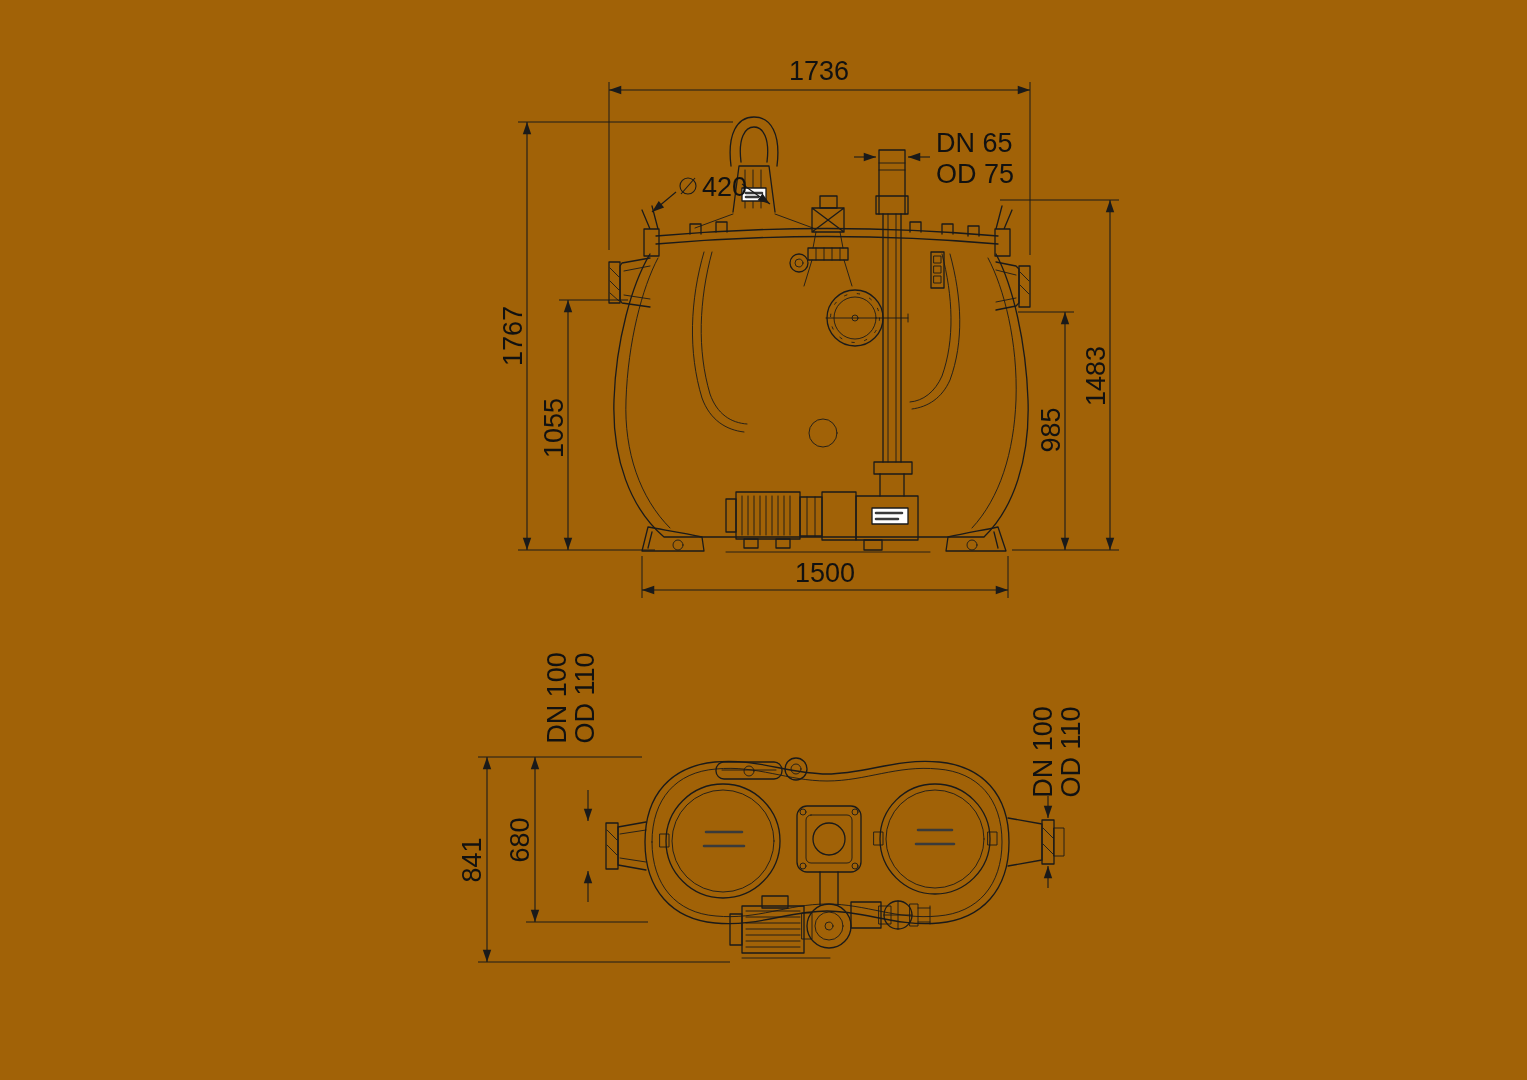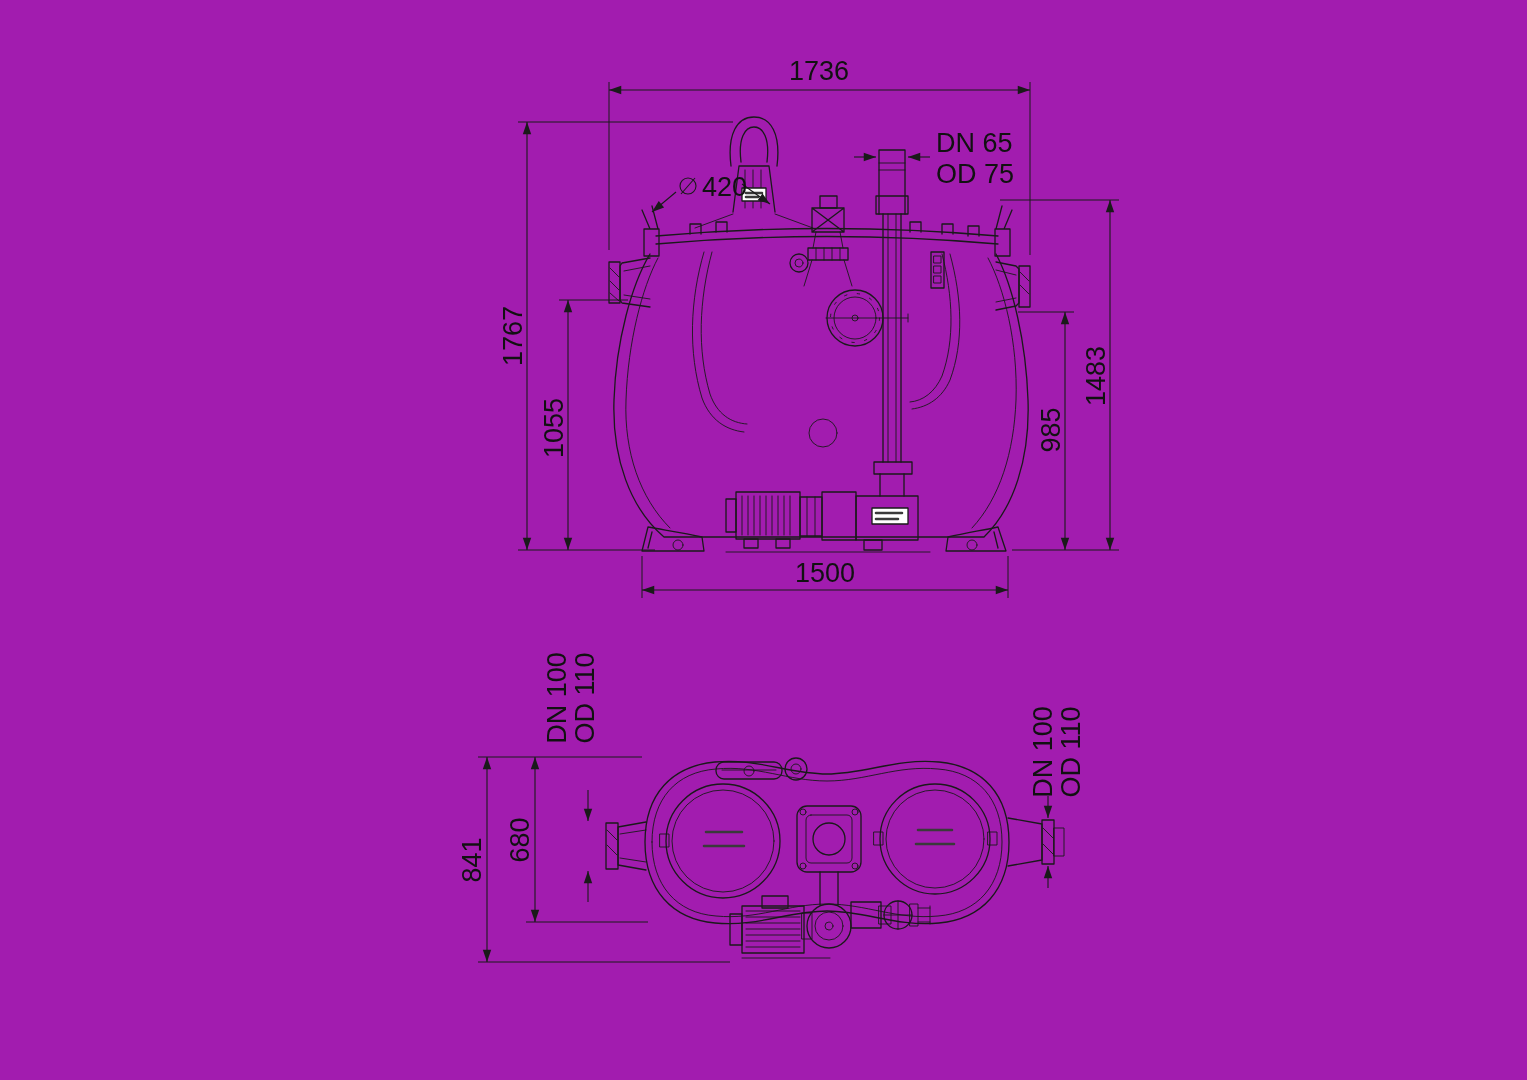--- a/index.html
+++ b/index.html
@@ -1,16 +1,16 @@
 <!DOCTYPE html>
 <html><head>
 <meta charset="utf-8">
 <style>
   html,body{margin:0;padding:0;background:#ffffff;}
-  .page{width:1527px;height:1080px;position:relative;background:#a21caf;overflow:hidden;}
+  .page{width:1527px;height:1080px;position:relative;background:#a16207;overflow:hidden;}
   svg{display:block;}
   .ol{stroke:#1a1a1a;fill:none;stroke-width:1.3;stroke-linejoin:round;stroke-linecap:round;}
   .thin{stroke-width:0.9;}
   .dim{stroke:#1a1a1a;stroke-width:1.1;fill:none;}
   .ext{stroke:#1a1a1a;stroke-width:1;fill:none;}
   .mark{stroke:#3a3a3a;stroke-width:2.6;fill:none;stroke-linecap:round;}
   text.dimtext{font-family:"Liberation Sans",sans-serif;font-size:27px;fill:#111;}
   .whitefill{fill:#ffffff;}
 </style>
 </head>

